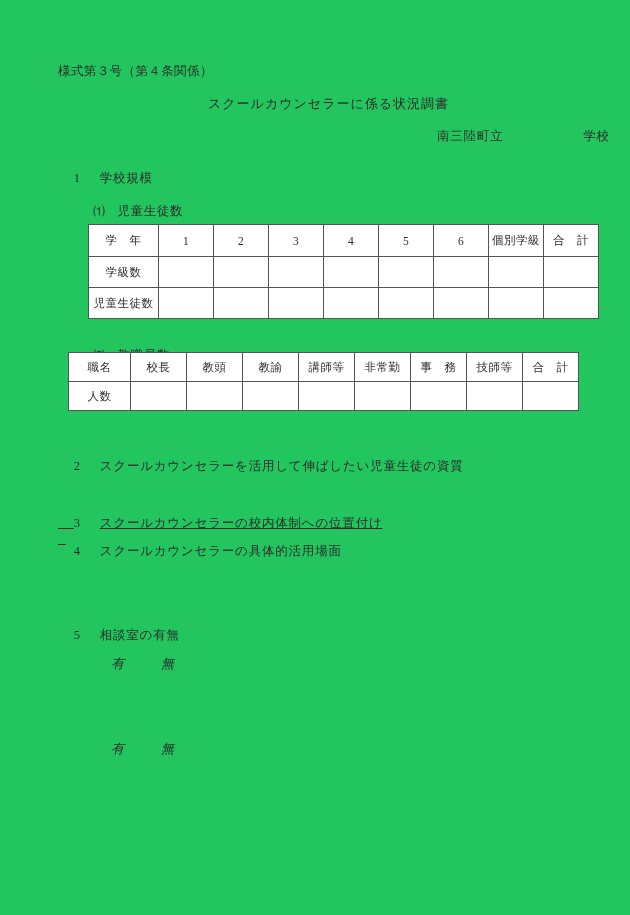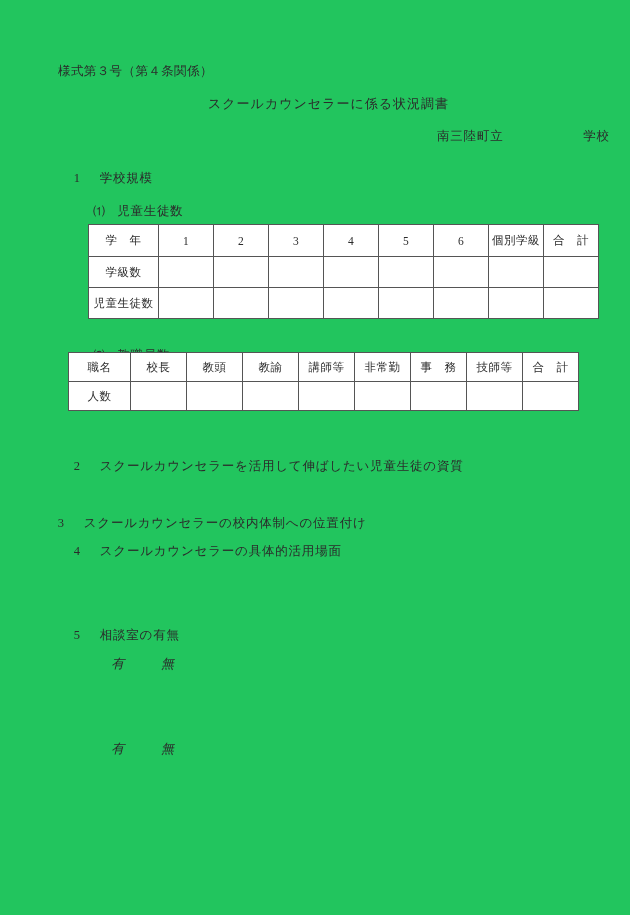--- a/index.html
+++ b/index.html
@@ -202,21 +202,21 @@
         <td class="empty"></td>
         <td class="empty"></td>
       </tr>
     </tbody>
   </table>
 
   <div class="abs section" style="left:58px; top:443px;">
     <span class="sec-num">2</span><span>スクールカウンセラーを活用して伸ばしたい児童生徒の資質</span>
   </div>
 
-  <div class="abs section" style="left:42px; top:500px;">
+  <div class="abs section" style="left:58px; top:500px;text-decoration:underline;">
     <span class="sec-num">3</span><span>スクールカウンセラーの校内体制への位置付け</span>
   </div>
 
   <div class="abs section" style="left:58px; top:528px;">
     <span class="sec-num">4</span><span>スクールカウンセラーの具体的活用場面</span>
   </div>
 
   <div class="abs section" style="left:58px; top:612px;">
     <span class="sec-num">5</span><span>相談室の有無</span>
   </div>

